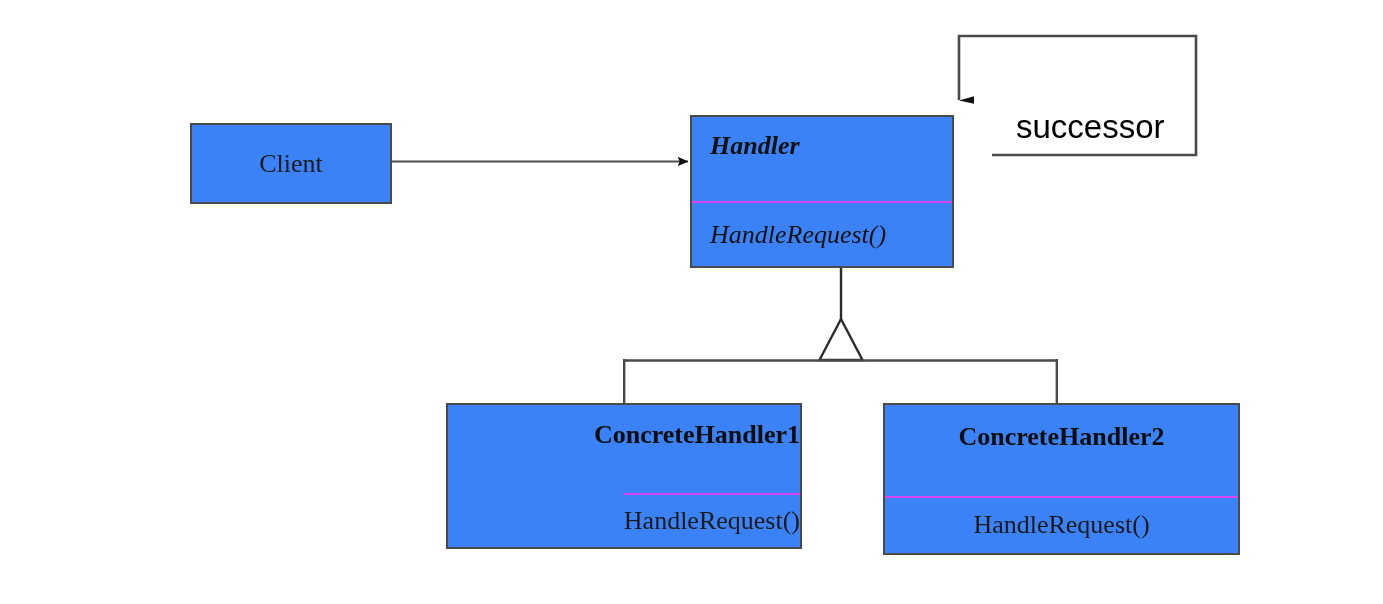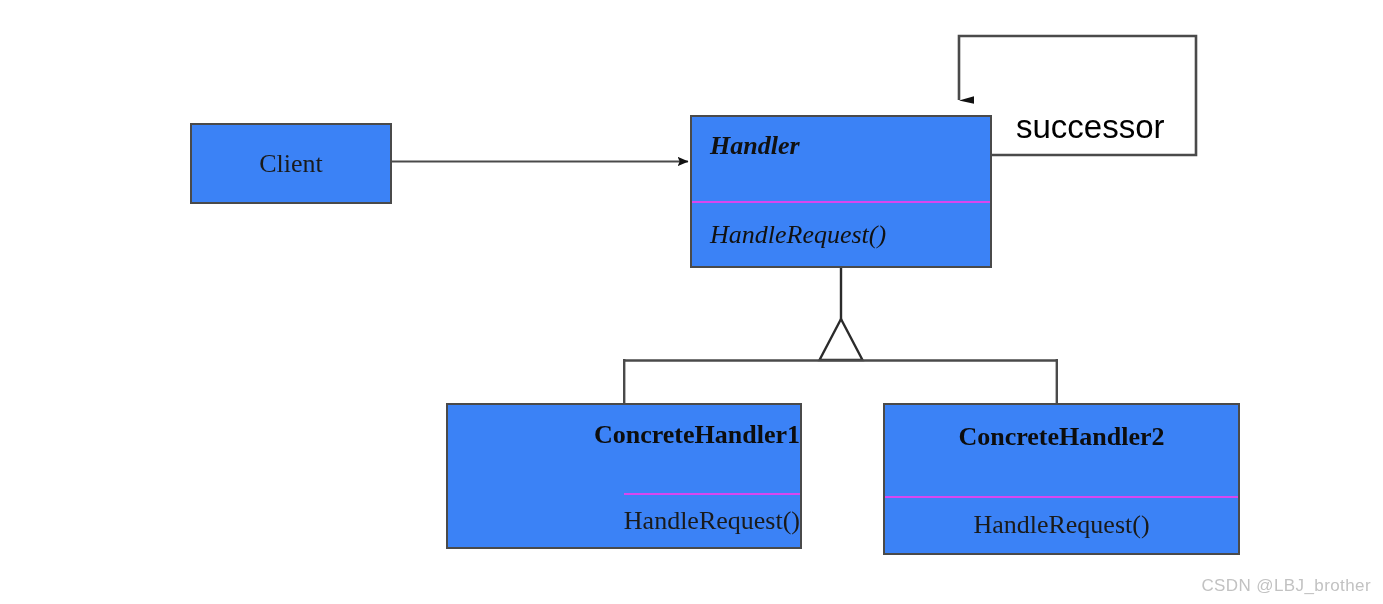--- a/index.html
+++ b/index.html
@@ -53,21 +53,21 @@
   .align-center { justify-content: center; }
 
   
   .t-plain       { font-weight: normal; font-style: normal; }
   .t-italic      { font-weight: normal; font-style: italic; }
   .t-bold-italic { font-weight: bold;   font-style: italic; }
   .t-bold        { font-weight: bold;   font-style: normal; }
 
   
   #box-client        { left: 190px; top: 123px; width: 202px; height: 81px; }
-  #box-handler       { left: 690px; top: 115px; width: 302px; height: 153px; }
+  #box-handler       { left: 690px; top: 115px; width: 264px; height: 153px; }
   #box-concrete1     { left: 446px; top: 403px; width: 356px; height: 146px; align-items: flex-end; }
   #box-concrete2     { left: 883px; top: 403px; width: 357px; height: 152px; }
 
   #box-client .uml-compartment      { height: 100%; font-size: 26px; color: #1a1a1a; }
   #box-handler .c-name              { height: 70px; font-size: 26px; color: #111111; }
   #box-handler .c-ops               { height: 79px; font-size: 26px; color: #111111; }
   #box-concrete1 .c-name,
   #box-concrete2 .c-name            { height: 75px; font-size: 26px; color: #0d0d0d; }
   #box-concrete1 .c-ops,
   #box-concrete2 .c-ops             { height: 67px; font-size: 26px; color: #1a1a1a; }
@@ -143,15 +143,14 @@
     <div class="uml-compartment c-ops divided align-center t-plain">HandleRequest()</div>
   </div>
 
   <div class="uml-box" id="box-concrete2">
     <div class="uml-compartment c-name align-center t-bold">ConcreteHandler2</div>
     <div class="uml-compartment c-ops divided align-center t-plain">HandleRequest()</div>
   </div>
 
   <div class="edge-label" id="label-successor">successor</div>
 
-  <div id="watermark">CSDN @LBJ_brother</div>
 
 </div>
 
 </body></html>

